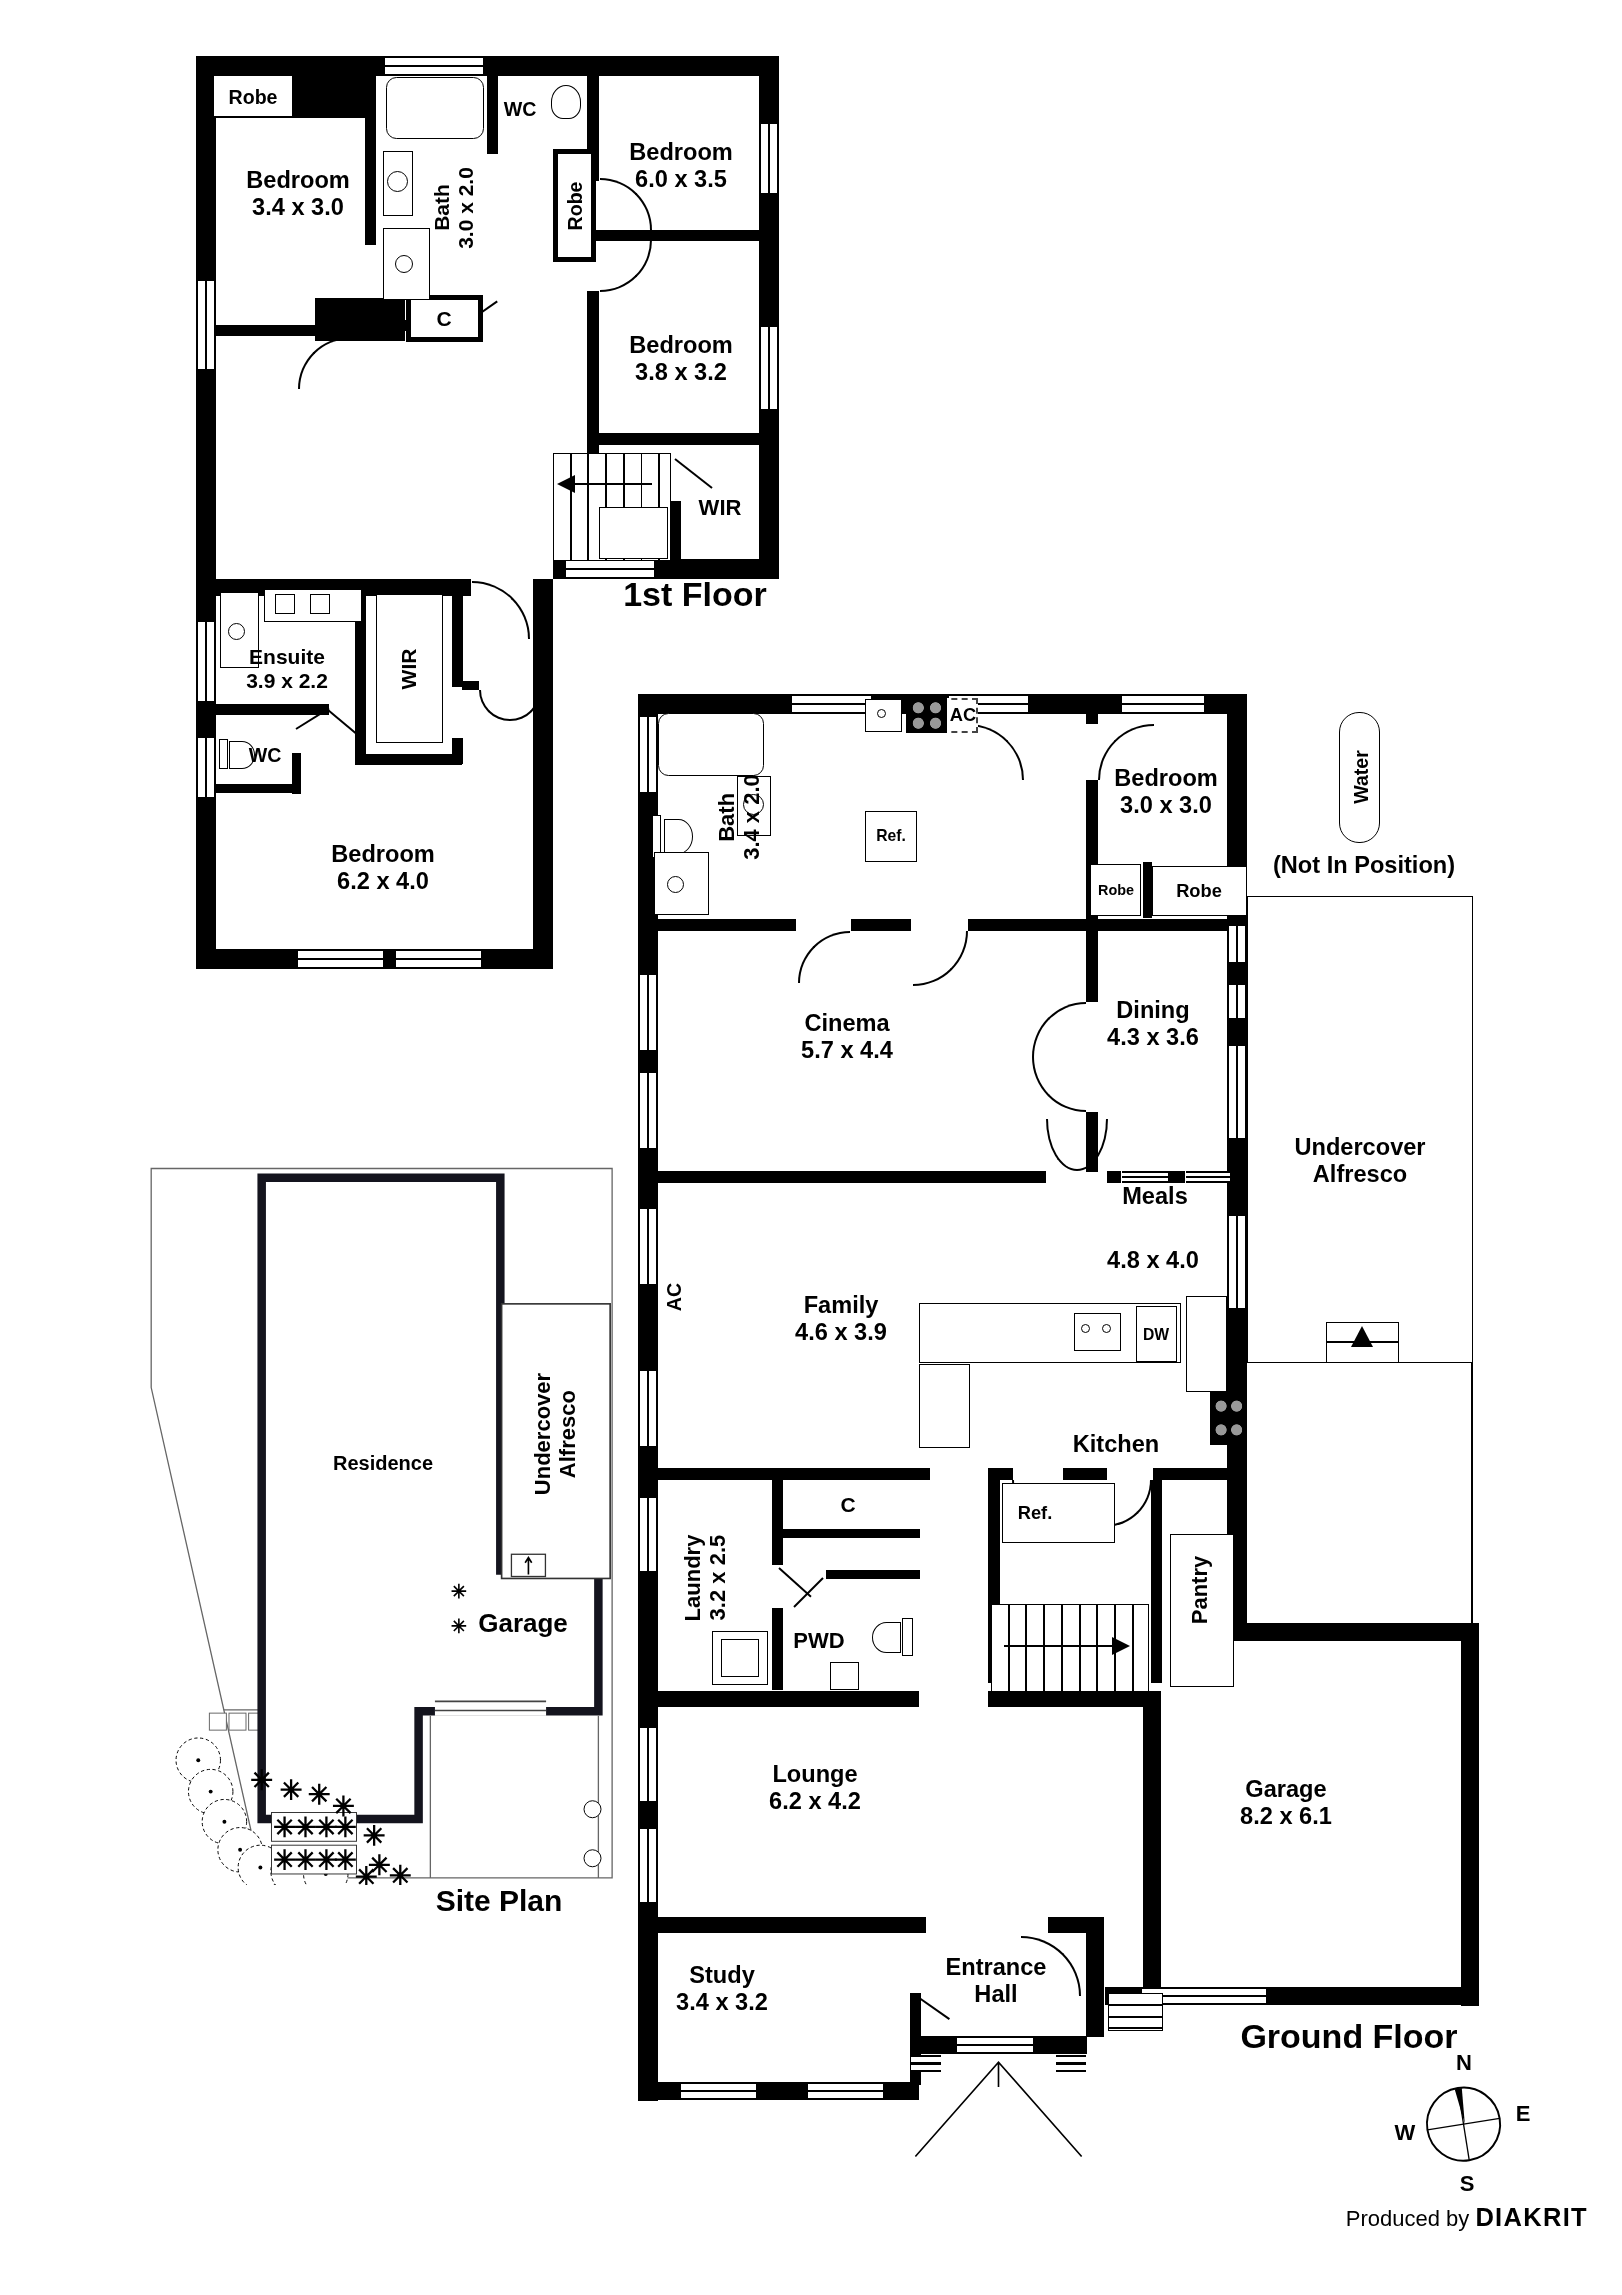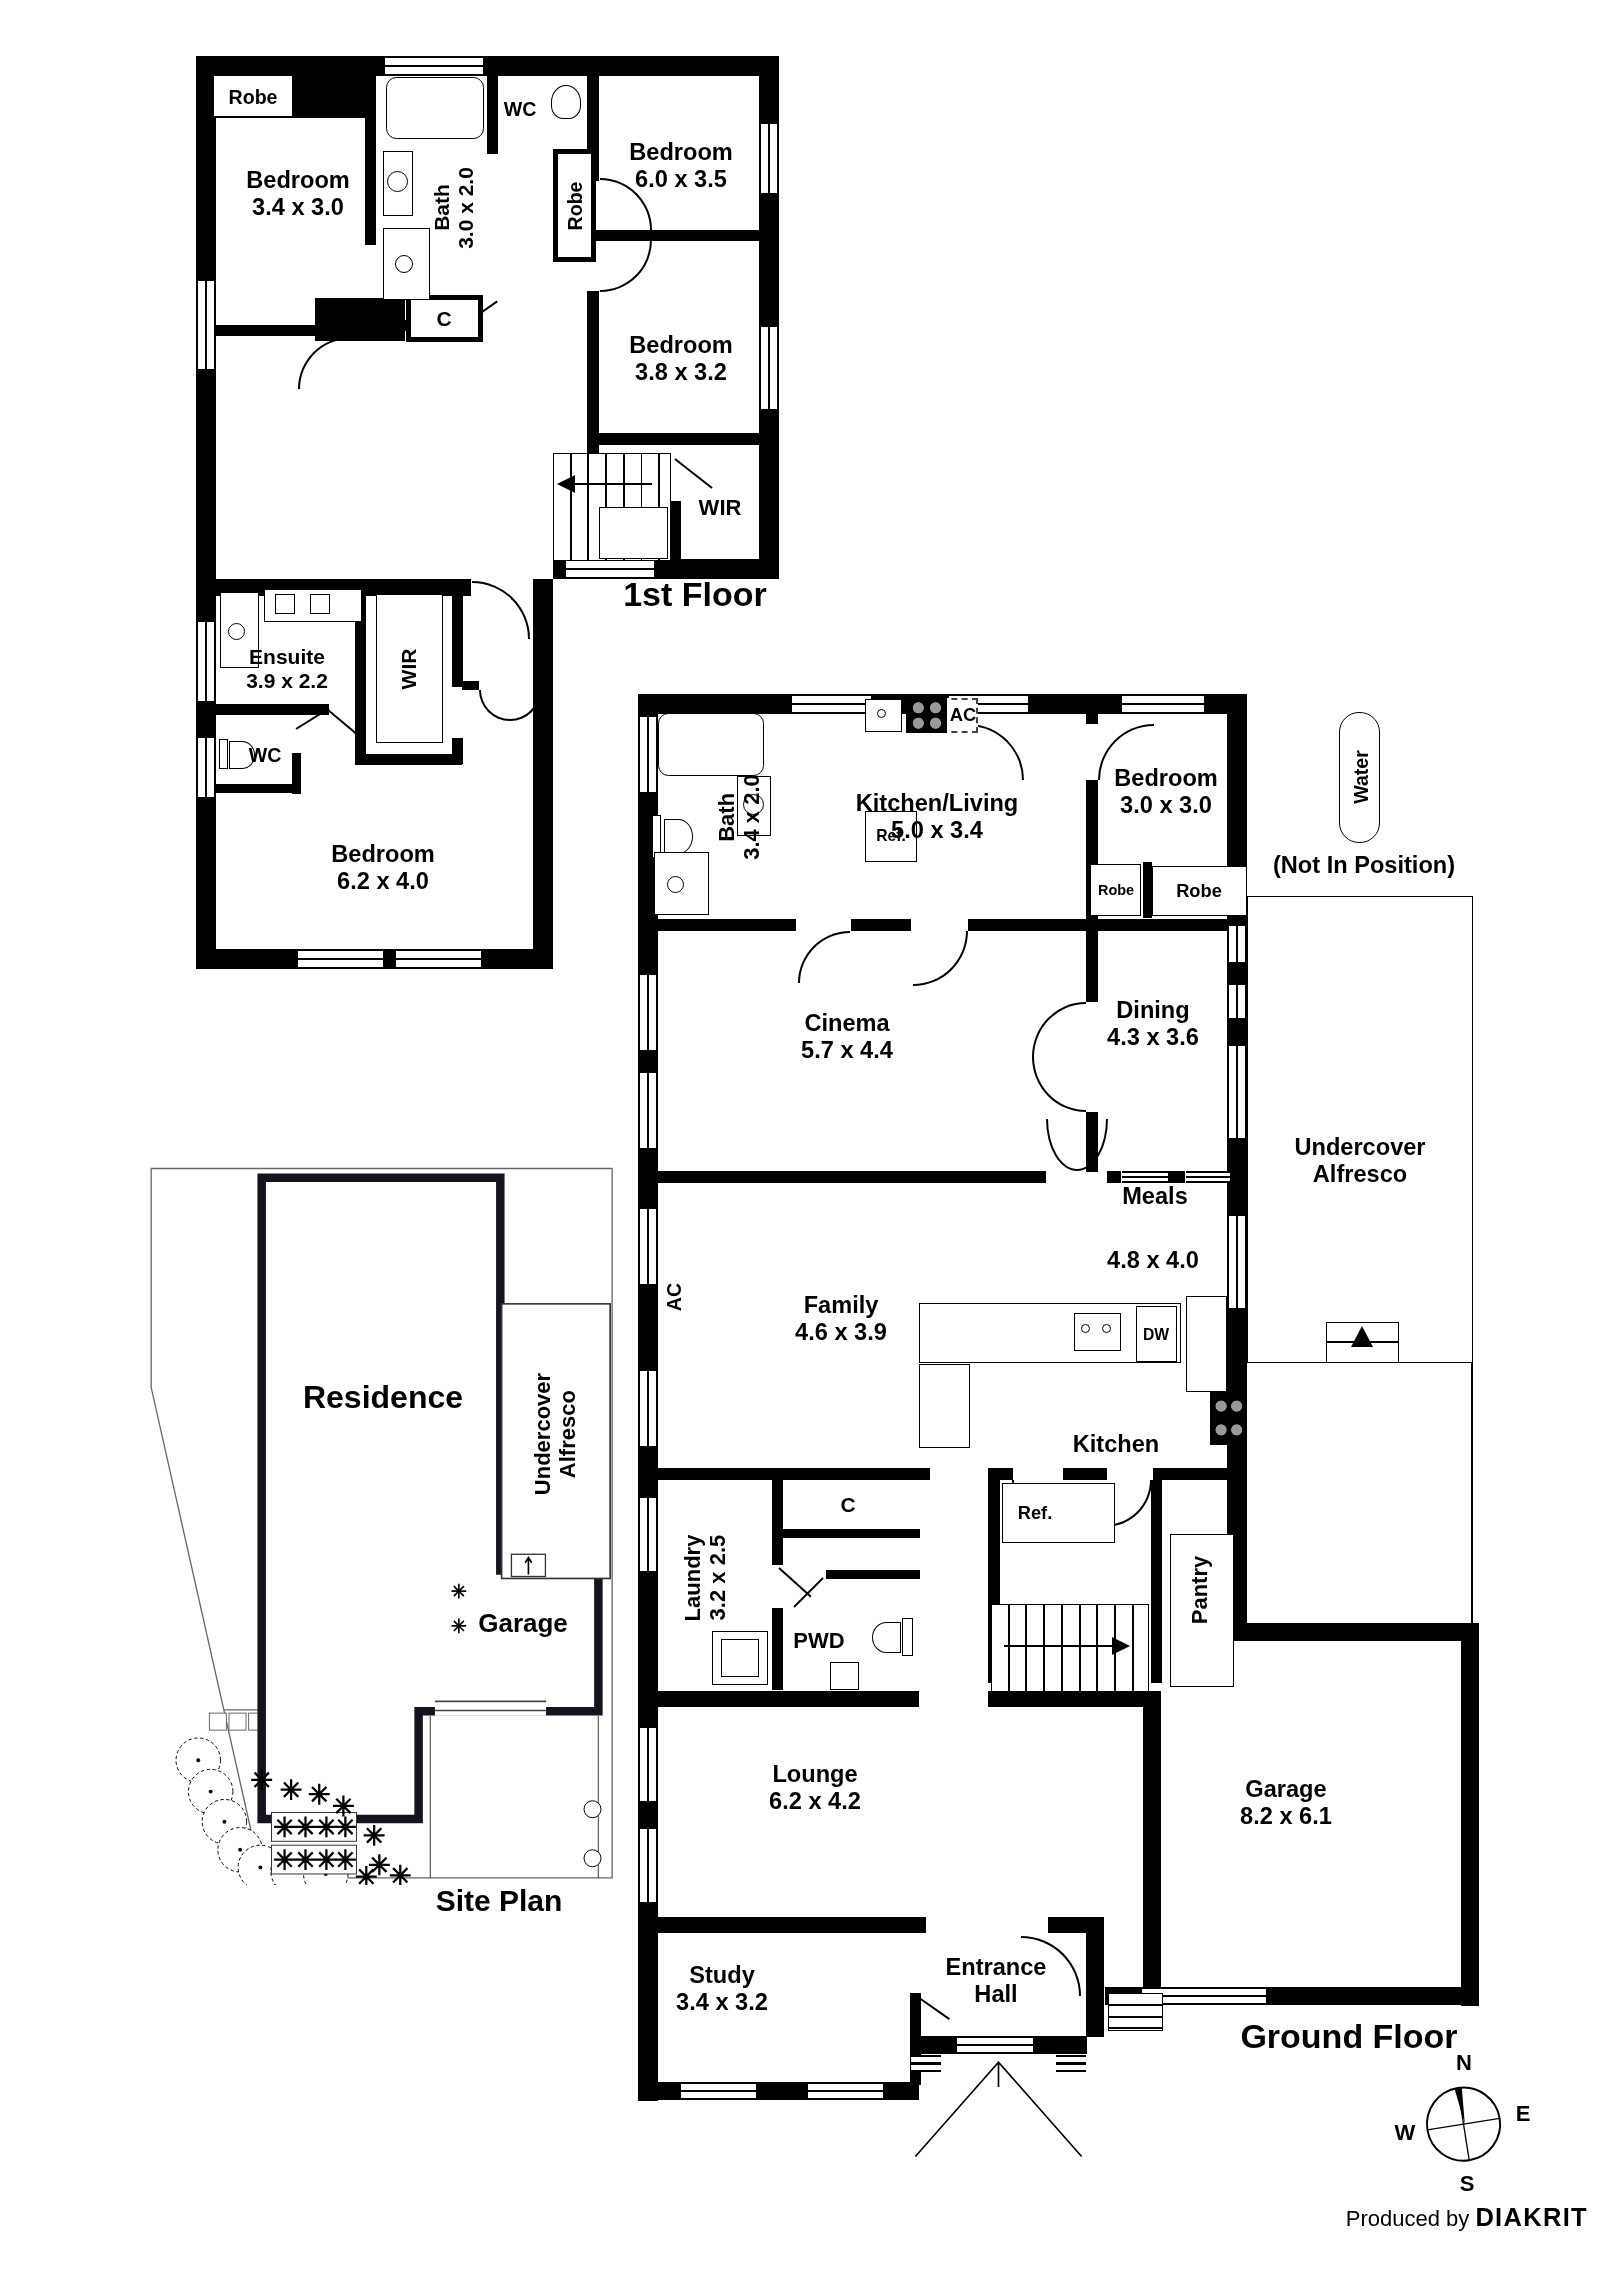--- a/index.html
+++ b/index.html
@@ -273,23 +273,20 @@
 
   <svg style="position:absolute;left:910px;top:2053px" width="177" height="108" viewBox="0 0 270 165">
     <path d="M8,158 L135,14 L262,158 M135,14 V52" fill="none" stroke="#000" stroke-width="2.5"></path>
   </svg>
   <div class="winh" style="left:911px;top:2055px;width:30px;height:17px"></div>
   <div class="winh" style="left:1056px;top:2055px;width:30px;height:17px"></div>
   <div class="stv" style="left:1108px;top:1993px;width:55px;height:38px"></div>
 
   <div class="lbl v s34" style="left:739px;top:817px">
     <span>Bath</span><span>3.4 x 2.0</span>
-  </div>
-  <div class="lbl" style="left:937px;top:817px">
-    <span>Kitchen/Living</span><span>5.0 x 3.4</span>
   </div>
   <div class="lbl s28" style="left:963px;top:715px">AC</div>
   <div class="lbl s24" style="left:891px;top:836px">Ref.</div>
   <div class="lbl" style="left:1166px;top:792px">
     <span>Bedroom</span><span>3.0 x 3.0</span>
   </div>
   <div class="lbl s22" style="left:1116px;top:890px">Robe</div>
   <div class="lbl s28" style="left:1199px;top:891px">Robe</div>
   <div class="lbl v s30" style="left:1361px;top:777px">Water</div>
   <div class="lbl s36" style="left:1364px;top:865px">(Not In Position)</div>
@@ -376,21 +373,21 @@
       <use href="#star" x="305" y="1030"></use>
     <use href="#star" x="352" y="1075"></use>
       <use href="#star" x="360" y="1120"></use>
     <use href="#star" x="392" y="1136"></use>
       <use href="#star" x="340" y="1138"></use>
     <circle cx="686" cy="1035" r="13" fill="#fff" stroke="#000" stroke-width="1.5"></circle>
     <use href="#star" x="688" y="1002" transform="scale(0.7)"></use>
     <circle cx="686" cy="1110" r="13" fill="#fff" stroke="#000" stroke-width="1.5"></circle>
     <use href="#star" x="688" y="1078" transform="scale(0.7)"></use>
   </svg>
-  <div class="lbl" style="left:383px;top:1397px;font-size:32px">Residence</div>
+  <div class="lbl" style="left:383px;top:1463px;font-size:20px">Residence</div>
   <div class="lbl v s34" style="left:555px;top:1434px">
     <span>Undercover</span><span>Alfresco</span>
   </div>
   <div class="lbl" style="left:523px;top:1624px;font-size:26px">Garage</div>
   <div class="lbl" style="left:499px;top:1901px;font-size:30px">Site Plan</div>
 
   <svg style="position:absolute;left:1410px;top:2051px" width="111" height="147" viewBox="0 0 170 225">
     <g transform="rotate(-9 82 112)">
       <circle cx="82" cy="112" r="56" fill="none" stroke="#000" stroke-width="3"></circle>
       <line x1="82" y1="56" x2="82" y2="168" stroke="#000" stroke-width="2"></line>

